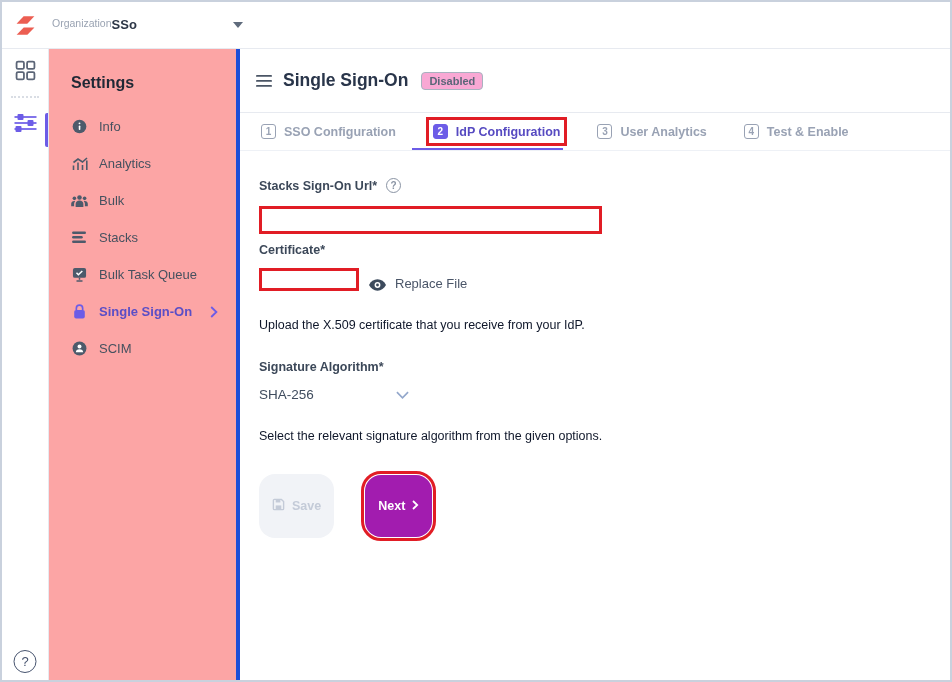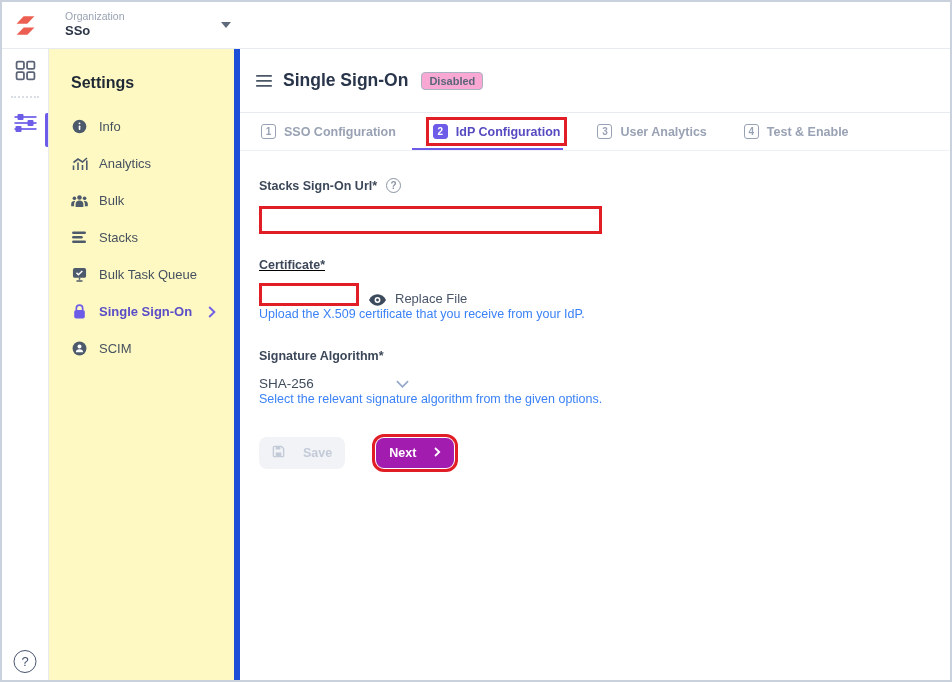--- a/index.html
+++ b/index.html
@@ -6,33 +6,33 @@
   .screen{
     width:952px;height:682px;box-sizing:border-box;
     border:2px solid #c9d1dd;background:#fff;
     display:flex;flex-direction:column;
     font-family:"Liberation Sans",sans-serif;
     -webkit-font-smoothing:antialiased;overflow:hidden;
   }
   
   .topbar{height:46px;min-height:46px;display:flex;align-items:center;border-bottom:1px solid #e7eaf0;background:#fff;}
   .logo-cell{width:46px;display:flex;align-items:center;justify-content:center;}
-  .org-block{margin-left:17px;display:flex;flex-direction:column;line-height:1.25;}
+  .org-block{margin-left:4px;display:flex;flex-direction:row;line-height:1.25;}
   .org-label{font-size:10.5px;color:#9aa3b2;}
   .org-value{font-size:13px;font-weight:700;color:#2c3646;}
   .org-caret{margin-left:96px;display:flex;align-items:center;cursor:pointer;}
   
   .body{flex:1;display:flex;min-height:0;}
   .rail{width:46px;min-width:46px;border-right:1px solid #e7eaf0;position:relative;display:flex;flex-direction:column;align-items:center;padding-top:11px;background:#fff;}
   .rail-divider{width:28px;border-top:2px dotted #d9dde4;margin:15px 0 14px 0;}
   .rail-active-bar{position:absolute;top:64px;right:0;width:3px;height:34px;background:#6c5ce7;border-radius:2px 0 0 2px;}
   .rail-help{position:absolute;bottom:7px;left:50%;transform:translateX(-50%);width:21px;height:21px;border:1.6px solid #46536e;border-radius:50%;display:flex;align-items:center;justify-content:center;font-size:13px;color:#46536e;cursor:pointer;background:#fff;}
   .rail-icon{cursor:pointer;display:flex;}
   
-  .sidebar{width:191px;min-width:191px;background:#fef9c3;border-right:6px solid #1d4ed8;box-sizing:border-box;padding:25px 10px 0 22px;}
+  .sidebar{width:191px;min-width:191px;background:#fca5a5;border-right:4px solid #1d4ed8;box-sizing:border-box;padding:25px 10px 0 22px;}
   .sidebar-title{font-size:16px;font-weight:700;color:#1f2835;margin:0 0 16px 0;}
   .nav-item{display:flex;align-items:center;gap:11px;height:37px;font-size:13px;color:#46515f;cursor:pointer;}
   .nav-item .ic{width:17px;display:flex;justify-content:center;}
   .nav-item.active{color:#5a4ec6;font-weight:700;}
   .nav-chevron{margin-left:auto;margin-right:8px;display:flex;}
   
   .main{flex:1;display:flex;flex-direction:column;background:#fff;min-width:0;}
   .main-header{height:63px;min-height:63px;display:flex;align-items:center;padding-left:16px;border-bottom:1px solid #e7eaf0;}
   .hamburger{display:flex;cursor:pointer;}
   .page-title{font-size:17.5px;font-weight:700;color:#29354a;margin-left:11px;}
@@ -45,30 +45,30 @@
   .tab.active .tab-num{background:#6c5ce7;border-color:#6c5ce7;color:#fff;}
   .tab.active::after{content:"";position:absolute;left:-21px;right:-3px;bottom:-11px;height:2px;background:#6c5ce7;}
   .annotated-outline{outline:3px solid #e11d25;outline-offset:4px;}
   
   .form{padding:27px 0 0 19px;}
   .label-row{display:flex;align-items:center;gap:9px;}
   .field-label{font-size:12.5px;font-weight:700;color:#3c4859;}
   .help-circle{width:15px;height:15px;border:1.3px solid #8a94a4;border-radius:50%;color:#8a94a4;font-size:10px;font-weight:700;display:flex;align-items:center;justify-content:center;box-sizing:border-box;cursor:pointer;}
   .url-input-wrap{margin-top:13px;width:337px;height:22px;border:3px solid #e11d25;background:#fff;}
   .url-input-wrap input{border:none;outline:none;width:100%;height:100%;font:13px "Liberation Sans",sans-serif;color:#3c4859;padding:0 6px;box-sizing:border-box;background:transparent;}
-  .mt22{margin-top:24px;text-decoration:underline;}
+  .mt22{margin-top:9px;}
   .cert-row{margin-top:11px;display:flex;align-items:flex-end;}
   .cert-box{width:94px;height:17px;border:3px solid #e11d25;background:#fff;cursor:pointer;}
   .eye-wrap{margin-left:10px;display:flex;cursor:pointer;}
   .replace-file{margin-left:9px;font-size:13px;color:#4a5568;cursor:pointer;}
-  .helper{margin-top:1px;font-size:12.5px;color:#3b82f6;}
+  .helper{margin-top:27px;font-size:12.5px;color:#0f172a;}
   .mt28{margin-top:28px;}
   .select-row{margin-top:13px;width:150px;display:flex;align-items:center;justify-content:space-between;font-size:13.5px;color:#3f4c5e;cursor:pointer;}
   .btn-row{margin-top:31px;display:flex;align-items:center;gap:31px;}
-  .btn{display:flex;align-items:center;gap:18px;font-family:inherit;font-weight:700;font-size:12.5px;border:none;border-radius:8px;padding:8px 13px;cursor:pointer;}
+  .btn{display:flex;align-items:center;gap:7px;font-family:inherit;font-weight:700;font-size:12.5px;border:none;border-radius:16px;padding:24px 13px;cursor:pointer;}
   .btn-save{background:#f1f3f7;color:#c4cbd8;cursor:default;}
   .btn-next{background:#a21caf;color:#fff;outline:3px solid #e11d25;outline-offset:1px;}
 </style>
 </head>
 <body>
 
 <div class="screen">
 
   <div class="topbar">
     <div class="logo-cell">

